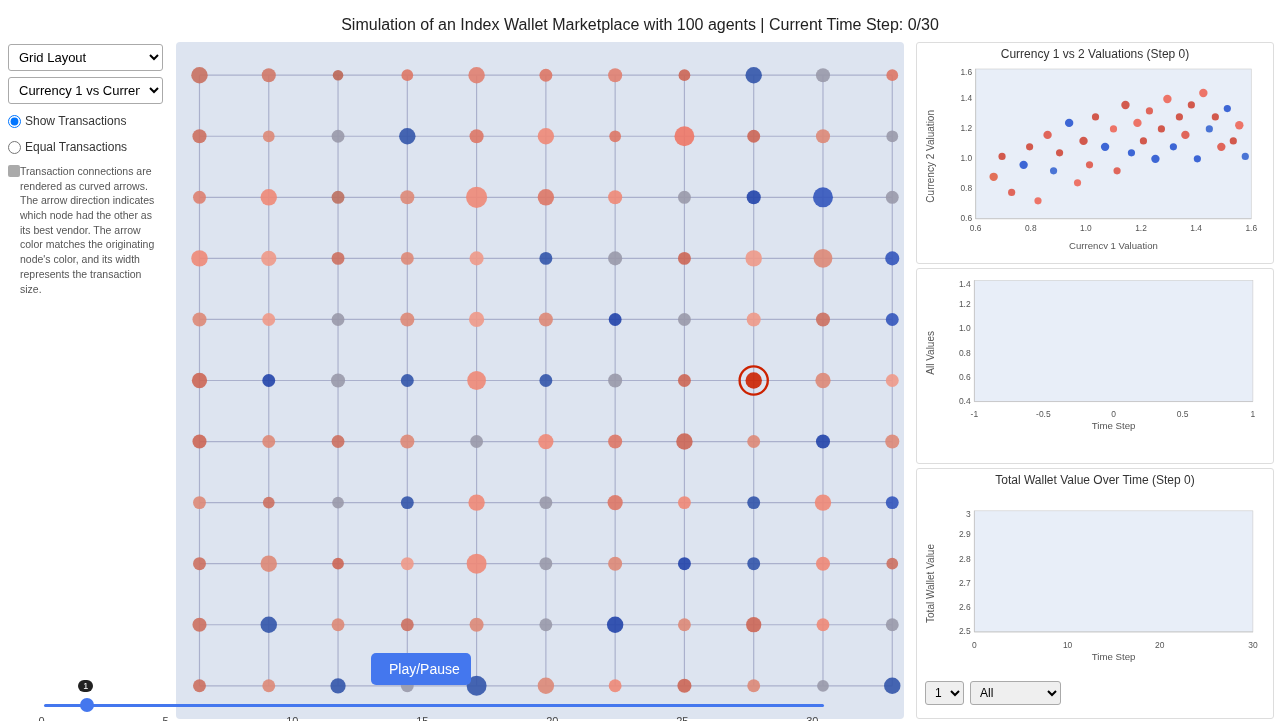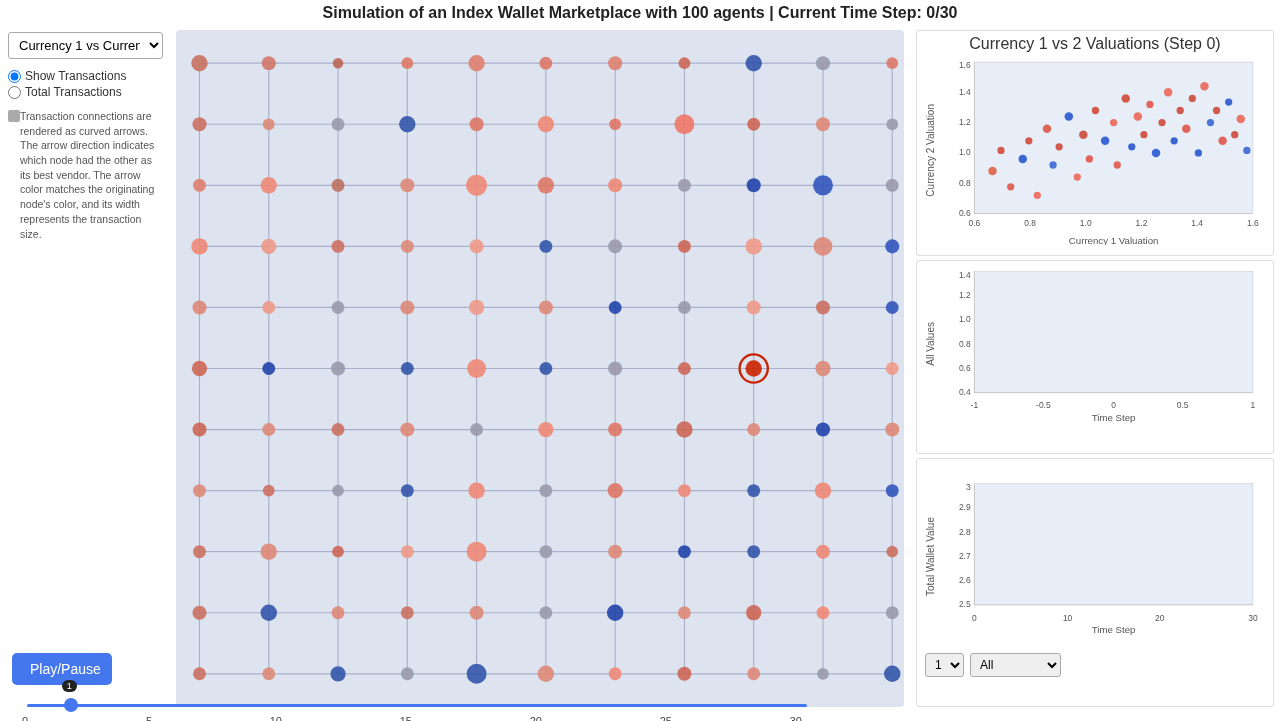--- a/index.html
+++ b/index.html
@@ -9,23 +9,23 @@
       color: #333;
       width: 1280px;
       height: 721px;
       overflow: hidden;
       position: relative;
     }
 
     
     #header {
       text-align: center;
-      padding: 4px 0 4px;
+      padding: 16px 0 4px;
       font-size: 16px;
-      font-weight: bold;
+      font-weight: normal;
       color: #222;
     }
 
     
     #main-layout {
       display: flex;
       flex-direction: row;
       height: calc(100% - 36px);
     }
 
@@ -45,21 +45,21 @@
       font-size: 13px;
       border: 1px solid #aaa;
       border-radius: 3px;
       background: #fff;
       cursor: pointer;
     }
 
     .radio-group {
       display: flex;
       flex-direction: column;
-      gap: 2px;
+      gap: 12px;
       margin-top: 4px;
     }
 
     .radio-label {
       font-size: 12px;
       display: flex;
       align-items: center;
       gap: 4px;
       cursor: pointer;
     }
@@ -110,21 +110,21 @@
     .chart-container {
       flex: 1;
       background: #fff;
       border: 1px solid #ddd;
       border-radius: 3px;
       position: relative;
       padding: 4px 8px 8px;
     }
 
     .chart-title {
-      font-size: 16px;
+      font-size: 12px;
       text-align: center;
       color: #333;
       margin-bottom: 2px;
     }
 
     
     #color-bar {
       position: absolute;
       right: 0;
       top: 40px;
@@ -145,20 +145,21 @@
     
     #bottom-bar {
       position: absolute;
       bottom: 0;
       left: 0;
       width: 840px;
       height: 75px;
       display: flex;
       flex-direction: column;
       padding: 4px 10px;
+      align-items: center;
     }
 
     #play-pause-btn {
       background: #4477ee;
       color: #fff;
       border: none;
       border-radius: 5px;
       padding: 8px 18px;
       font-size: 14px;
       cursor: pointer;
@@ -245,33 +246,38 @@
     }
   </style>
 </head>
 <body>
 
 <div id="header">Simulation of an Index Wallet Marketplace with 100 agents | Current Time Step: 0/30</div>
 
 <div id="main-layout">
 
   <div id="sidebar">
+    <select id="layout-dropdown">
+      <option>Grid Layout</option>
+      <option>Circle Layout</option>
+      <option>Random Layout</option>
+    </select>
     <select id="currency-dropdown">
       <option>Currency 1 vs Currency 2</option>
       <option>Currency 1 vs Currency 3</option>
       <option>Currency 2 vs Currency 3</option>
     </select>
     <div class="radio-group">
       <label class="radio-label">
         <input type="radio" name="transactions" checked="" style="">
         <span>Show Transactions</span>
       </label>
       <label class="radio-label">
         <input type="radio" name="transactions" style="">
-        <span>Total Transactions</span>
+        <span>Equal Transactions</span>
       </label>
     </div>
     <div class="info-text">
       <div class="info-icon"></div>
       <span>Transaction connections are rendered as curved arrows. The arrow direction indicates which node had the other as its best vendor. The arrow color matches the originating node's color, and its width represents the transaction size.</span>
     </div>
   </div>
 
   <div id="grid-area">
     <div id="grid-canvas">
@@ -527,20 +533,21 @@
 
             <line x1="30" y1="5" x2="30" y2="105" stroke="#bbb" stroke-width="0.5"></line>
             <line x1="30" y1="105" x2="260" y2="105" stroke="#bbb" stroke-width="0.5"></line>
             <text x="145" y="128" font-size="8" text-anchor="middle" fill="#555">Time Step</text>
           </svg>
         </div>
       </div>
     </div>
 
     <div class="chart-container" style="flex:1.3;">
+      <div class="chart-title">Total Wallet Value Over Time (Step 0)</div>
       <div style="display:flex; height:calc(100% - 48px);">
         <div style="display:flex;align-items:center;margin-right:2px;">
           <span class="axis-y-label">Total Wallet Value</span>
         </div>
         <div style="flex:1;position:relative;">
           <svg class="chart-svg" viewBox="0 0 270 130">
             <rect x="30" y="5" width="230" height="100" fill="#e8eef8" stroke="#ccc" stroke-width="0.5"></rect>
 
             <text x="27" y="107" font-size="7" text-anchor="end" fill="#555">2.5</text>
             <text x="27" y="87" font-size="7" text-anchor="end" fill="#555">2.6</text>

